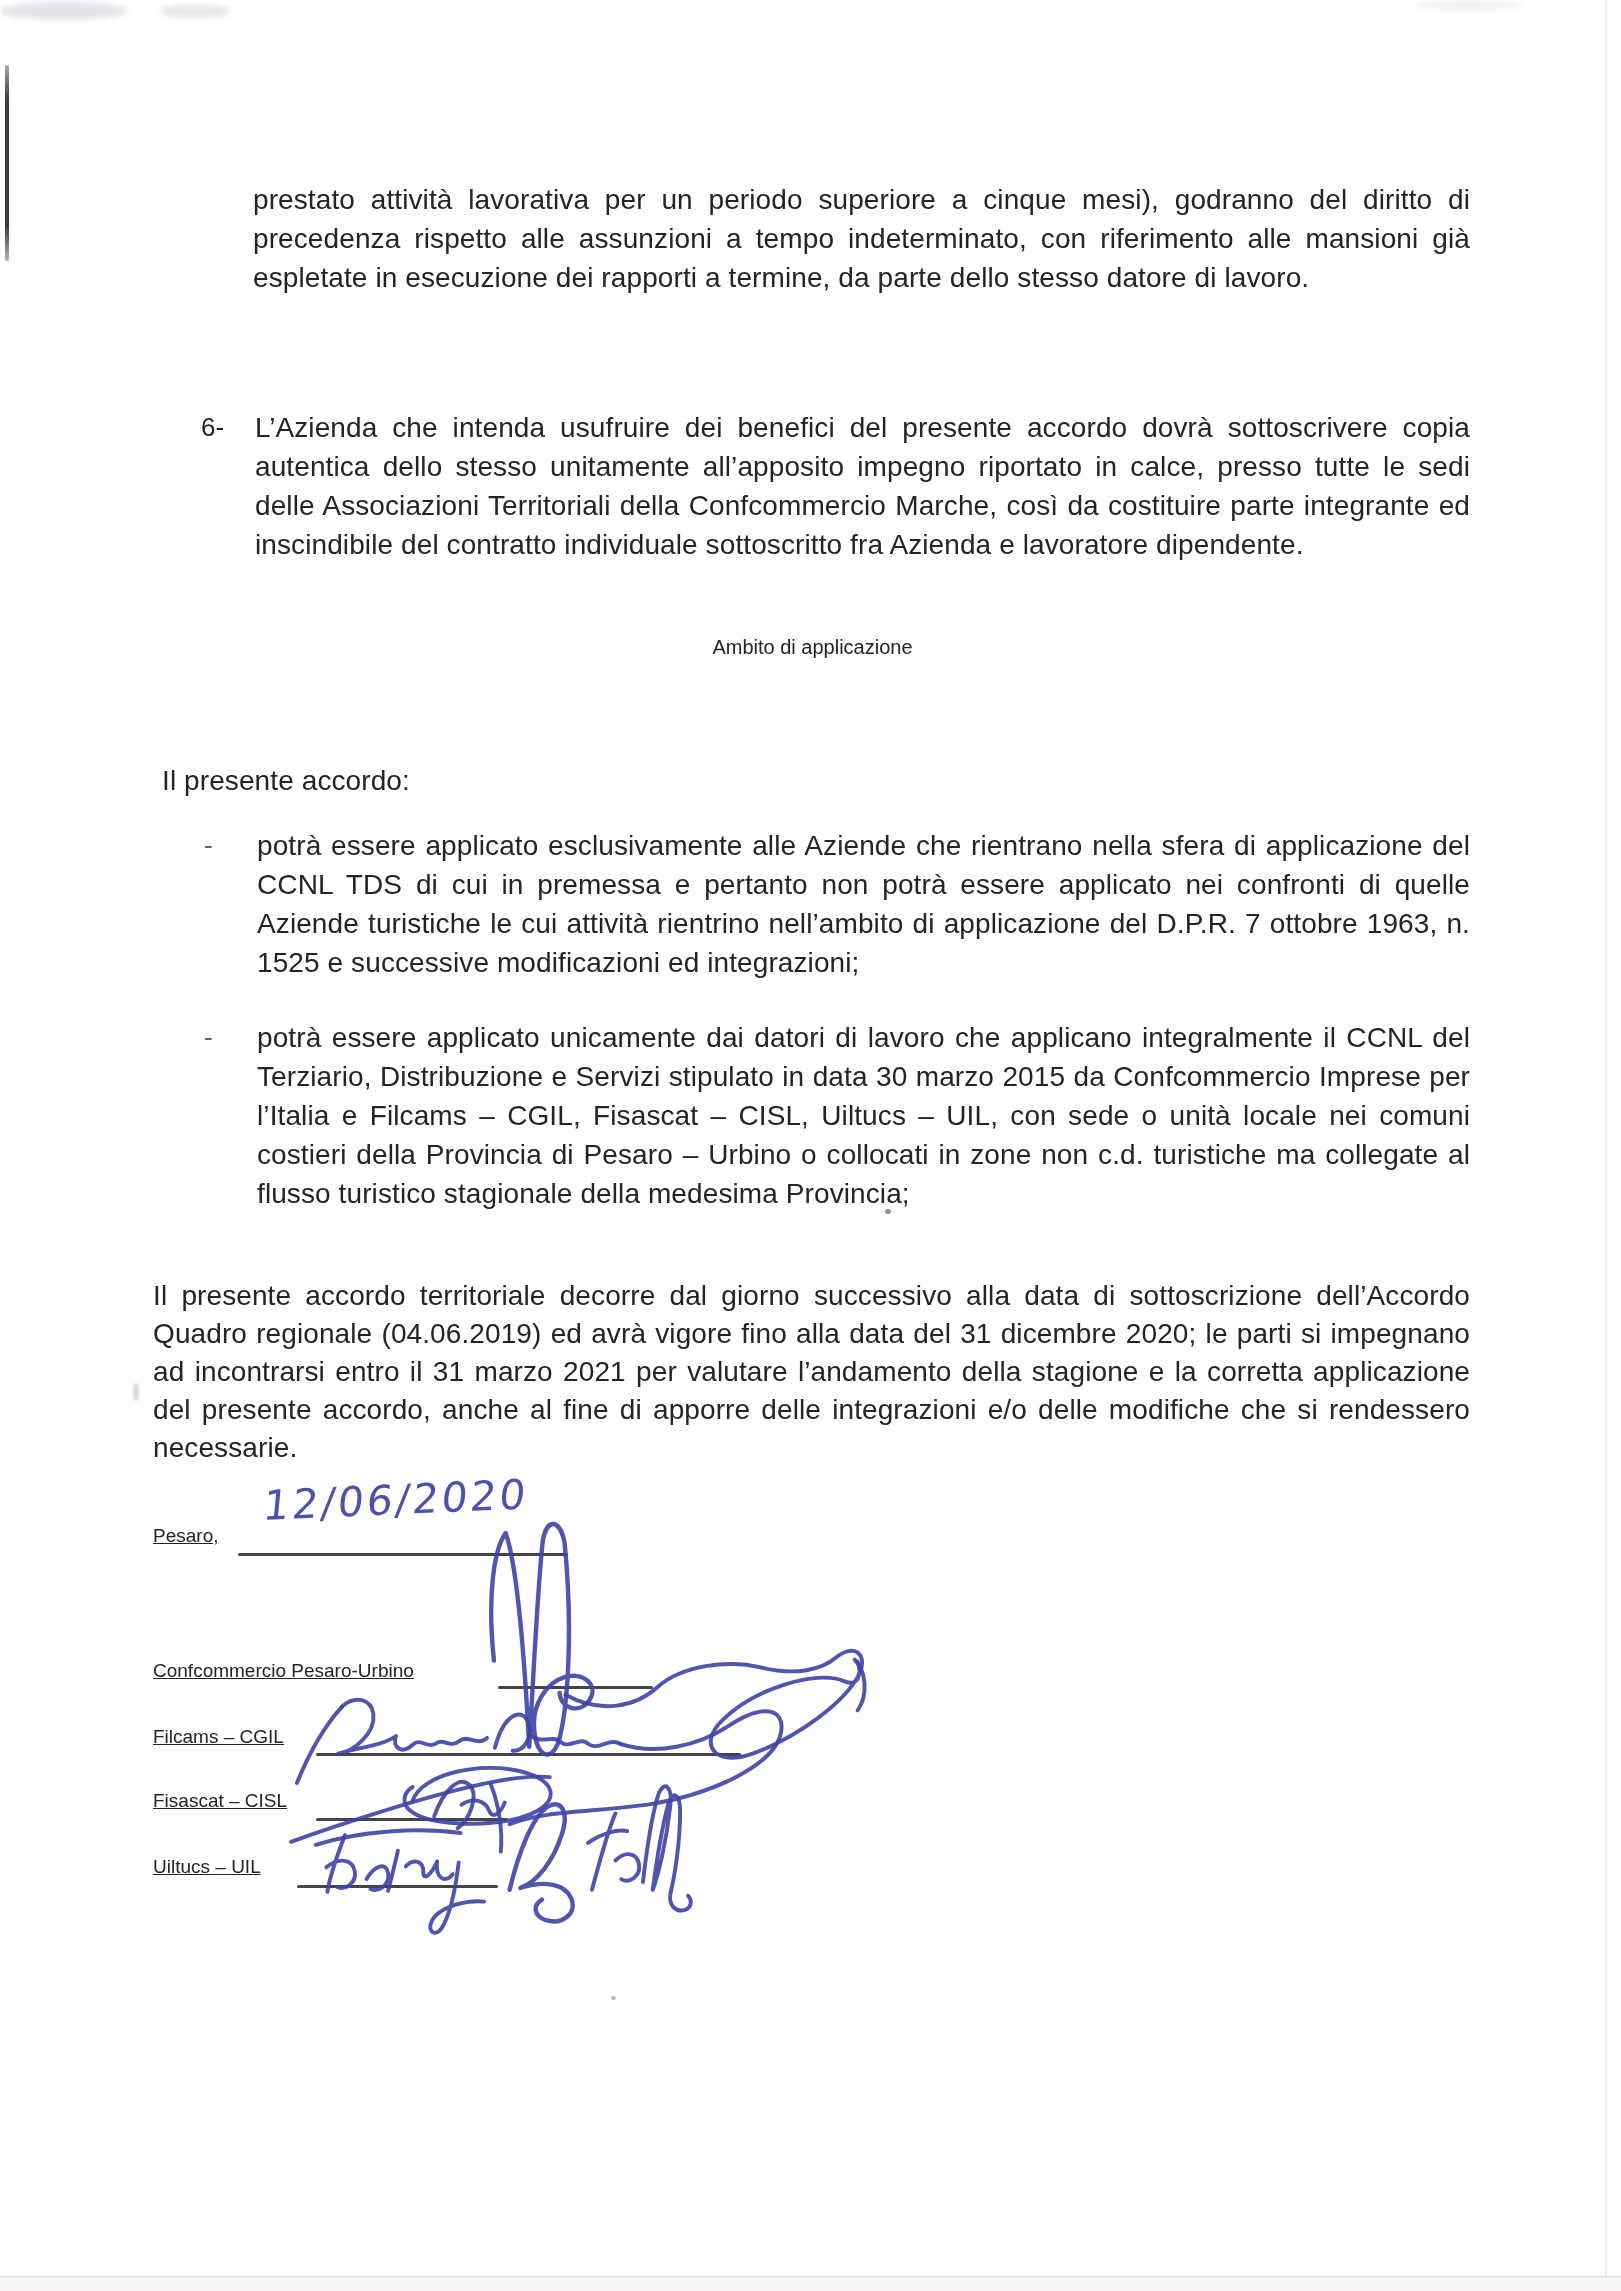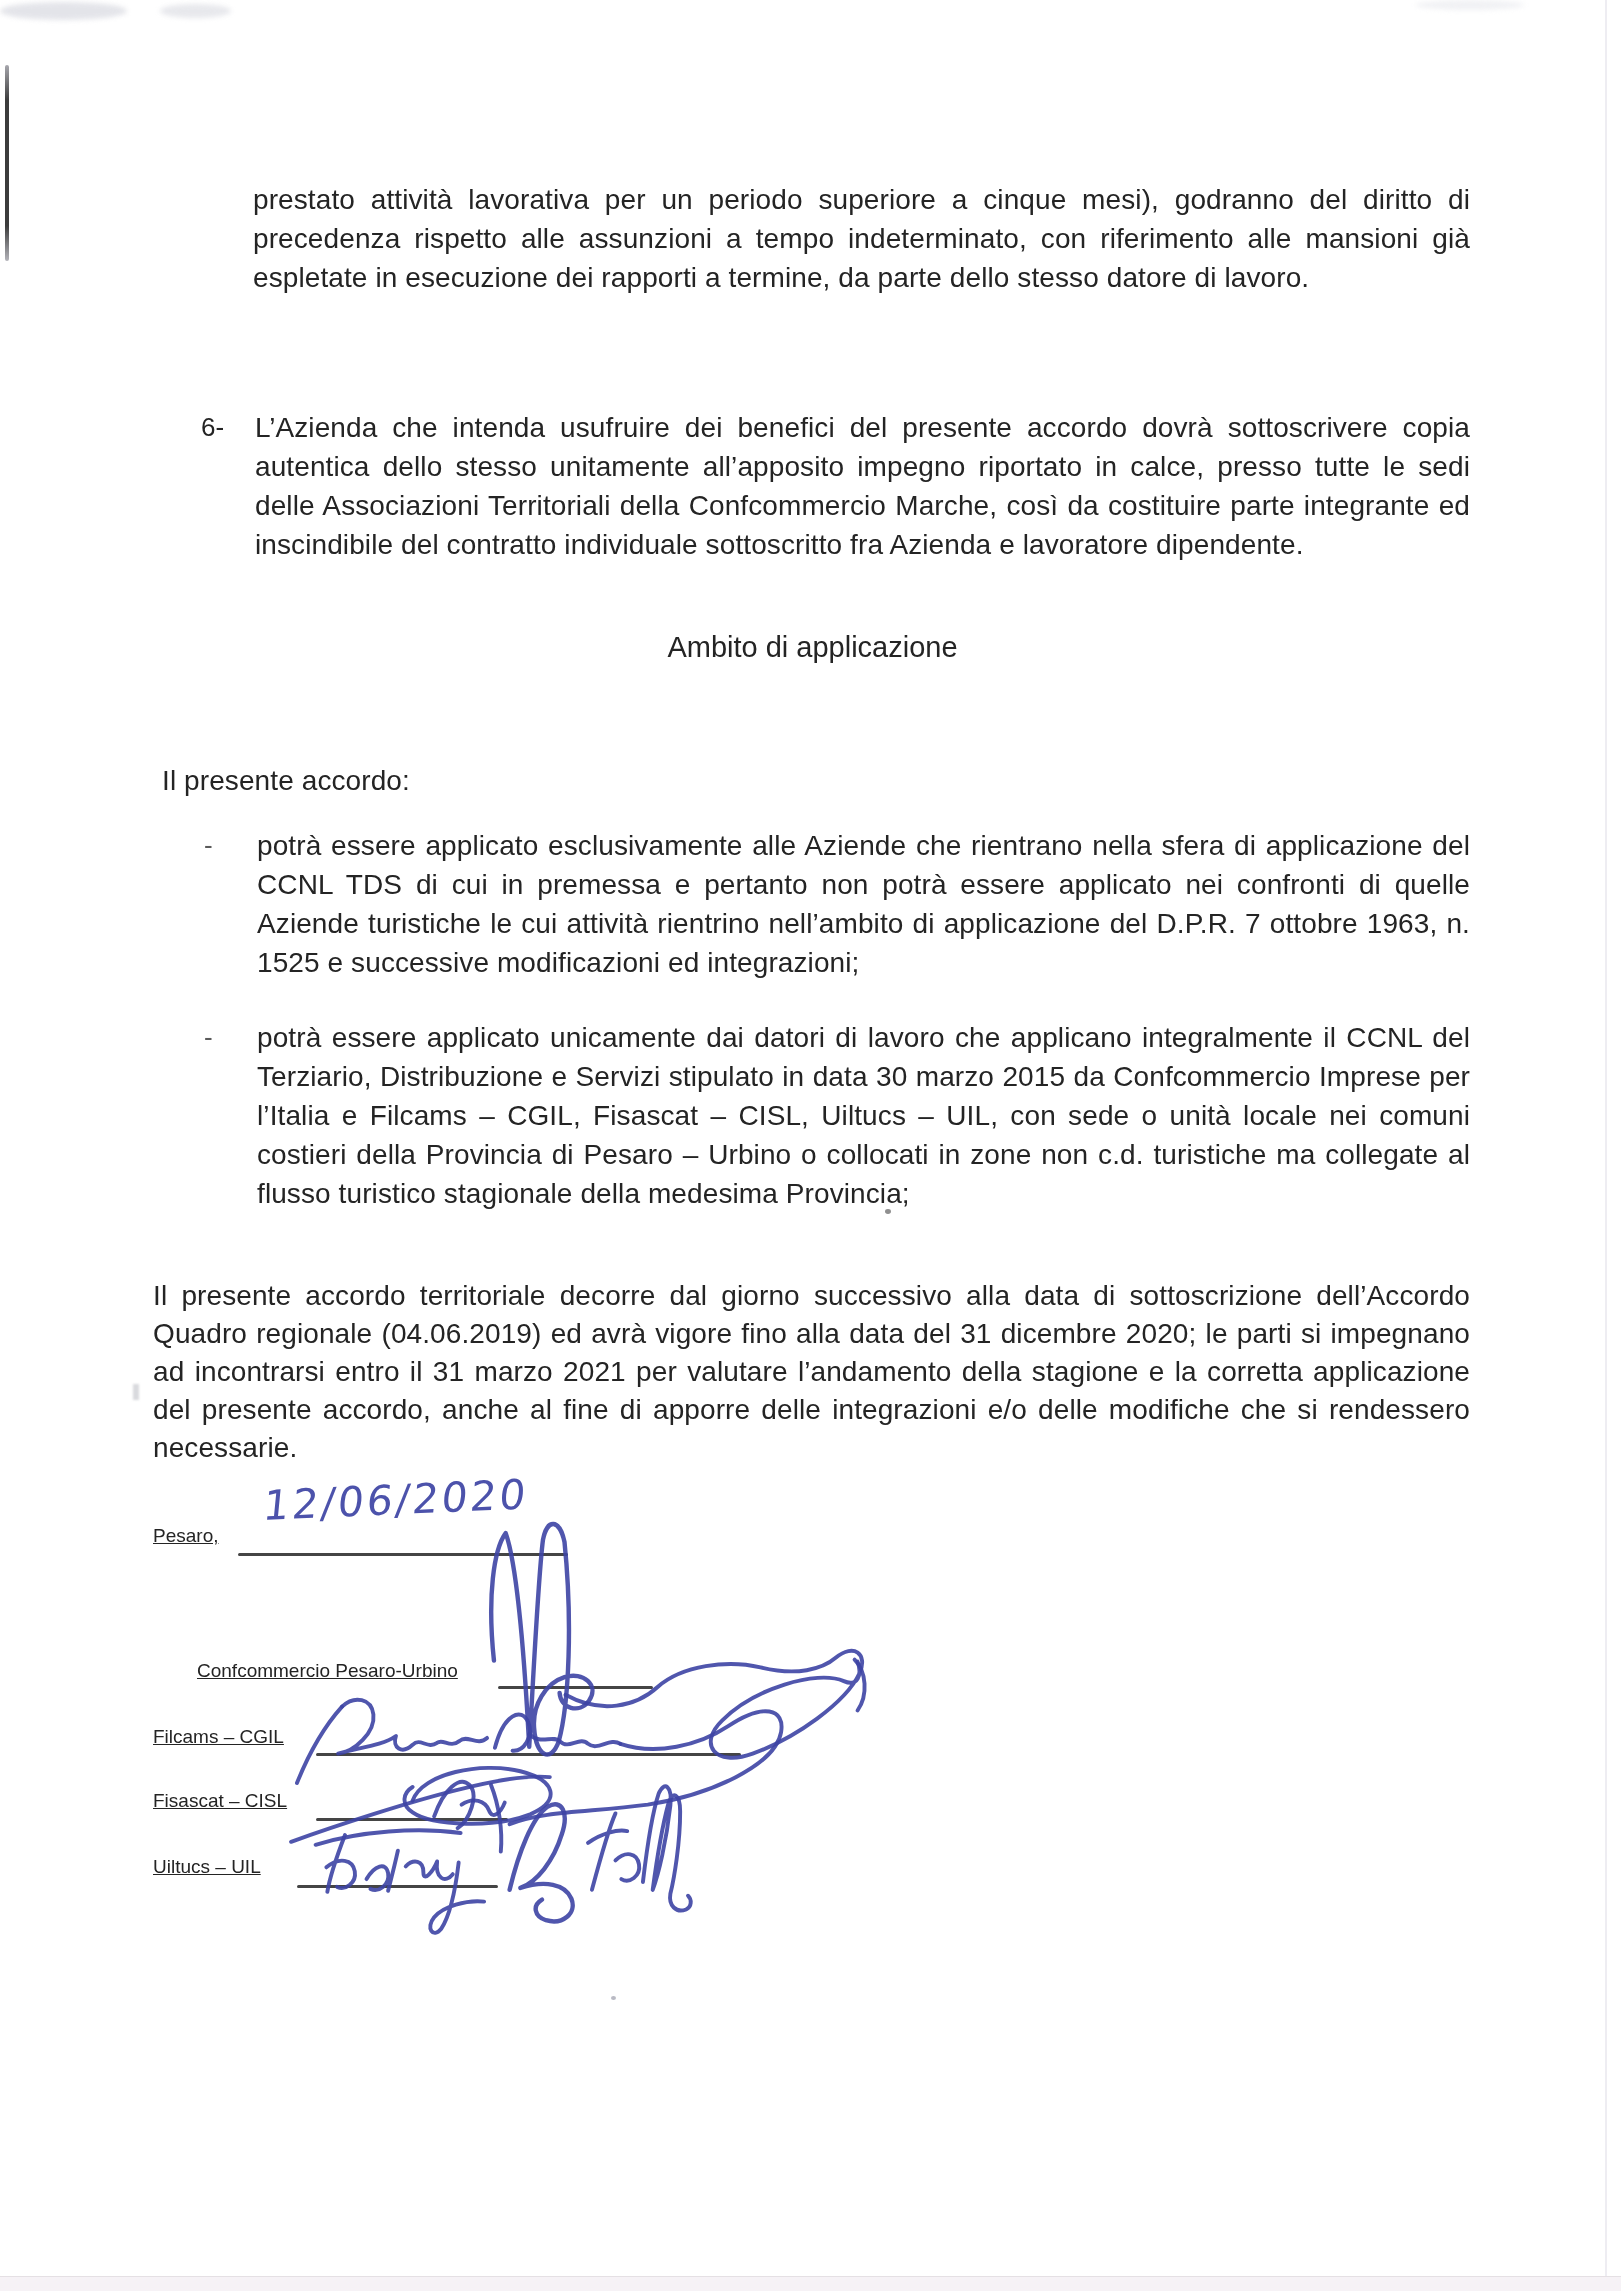--- a/index.html
+++ b/index.html
@@ -24,21 +24,21 @@
     margin:0;
     letter-spacing:0.1px;
   }
   .para p{margin:0;}
   .marker{
     font-size:26px;
     line-height:39px;
   }
   .dash-marker{color:#5a5a5a;}
   .heading{
-    font-size:29px;
+    font-size:20px;
     line-height:39px;
     text-align:center;
   }
   .sig-label{
     font-size:19px;
     line-height:31px;
     white-space:nowrap;
     text-decoration:underline;
   }
   .sig-line{
@@ -119,21 +119,21 @@
 
 <div class="abs marker dash-marker" style="left:204px;top:1018px;">-</div>
 <div class="abs para" style="left:257px;top:1018px;width:1213px;">potrà essere applicato unicamente dai datori di lavoro che applicano integralmente il CCNL del Terziario, Distribuzione e Servizi stipulato in data 30 marzo 2015 da Confcommercio Imprese per l’Italia e Filcams – CGIL, Fisascat – CISL, Uiltucs – UIL, con sede o unità  locale nei comuni costieri della Provincia di Pesaro – Urbino o collocati in zone non c.d. turistiche ma collegate al flusso turistico stagionale della medesima Provincia;</div>
 
 <div class="abs para" style="left:153px;top:1277px;width:1317px;line-height:38px;">Il presente accordo territoriale decorre dal giorno successivo alla data di sottoscrizione dell’Accordo Quadro regionale (04.06.2019) ed avrà vigore fino alla data del 31 dicembre 2020; le parti si impegnano ad incontrarsi entro il 31 marzo 2021 per valutare l’andamento della stagione e la corretta applicazione del presente accordo, anche al fine di apporre delle integrazioni e/o delle modifiche che si rendessero necessarie.</div>
 
 <div class="abs sig-label" style="left:153px;top:1520px;">Pesaro,</div>
 <div class="abs date-hand" style="left:261px;top:1482px;">12/06/2020</div>
 <div class="abs sig-line" style="left:238px;top:1553px;width:330px;"></div>
 
-<div class="abs sig-label" style="left:153px;top:1655px;margin-left:44px;">Confcommercio Pesaro-Urbino</div>
+<div class="abs sig-label" style="left:153px;top:1655px;">Confcommercio Pesaro-Urbino</div>
 <div class="abs sig-line" style="left:498px;top:1686px;width:155px;"></div>
 
 <div class="abs sig-label" style="left:153px;top:1721px;">Filcams – CGIL</div>
 <div class="abs sig-line" style="left:316px;top:1753px;width:425px;"></div>
 
 <div class="abs sig-label" style="left:153px;top:1785px;text-align:right;">Fisascat – CISL</div>
 <div class="abs sig-line" style="left:316px;top:1818px;width:192px;"></div>
 
 <div class="abs sig-label" style="left:153px;top:1851px;text-align:center;">Uiltucs – UIL</div>
 <div class="abs sig-line" style="left:297px;top:1885px;width:201px;"></div>

